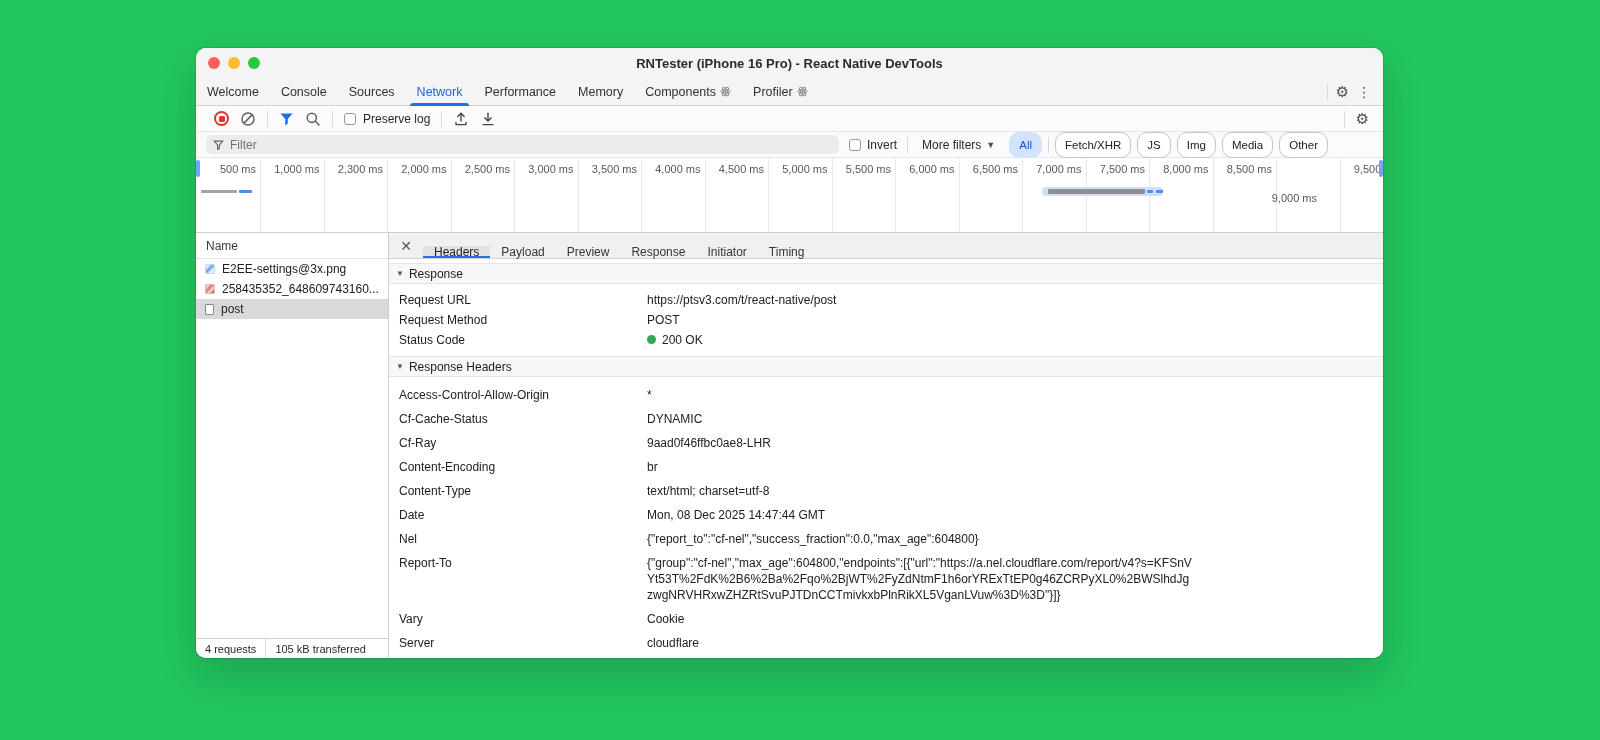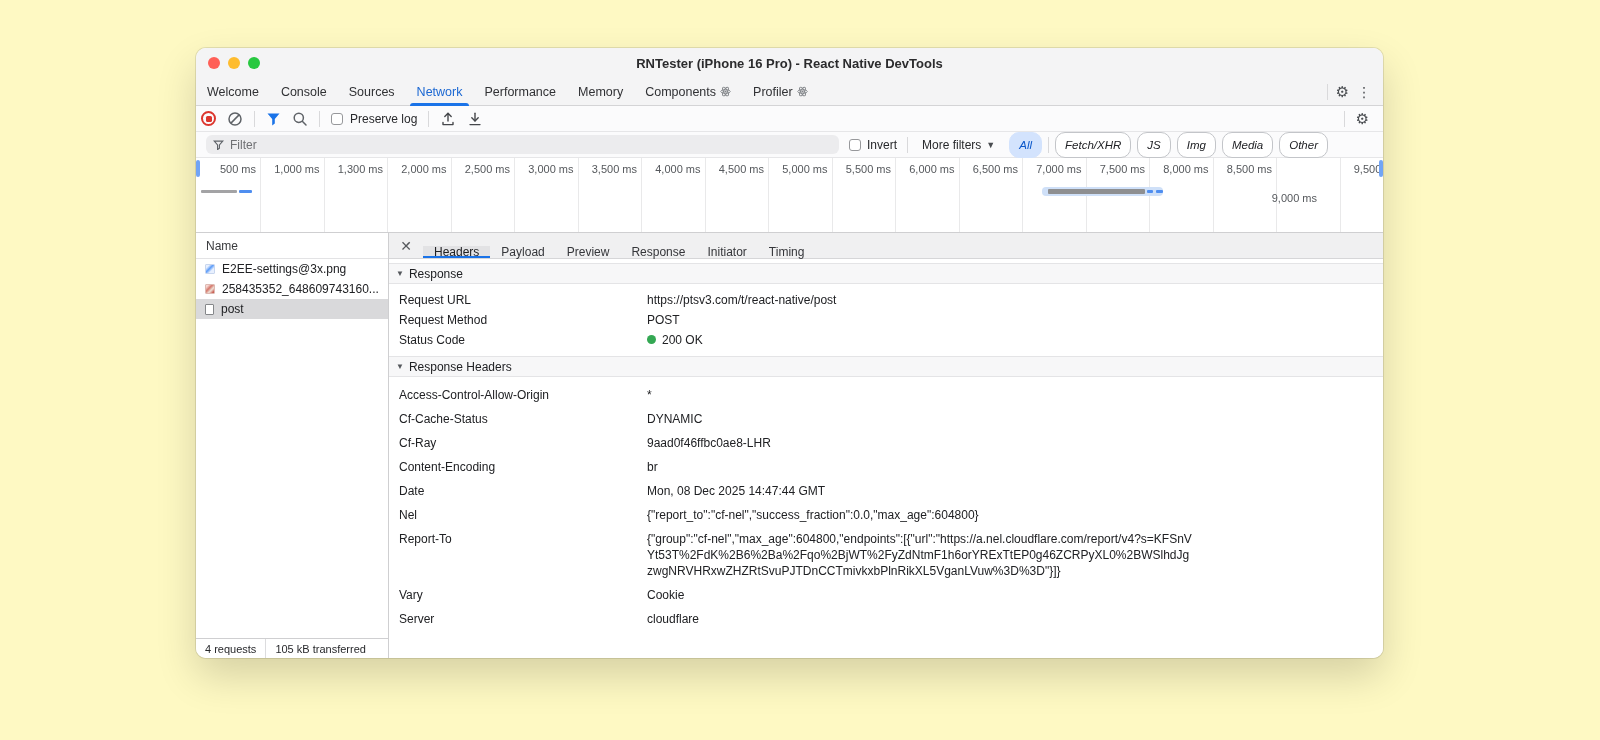--- a/index.html
+++ b/index.html
@@ -1,17 +1,17 @@
 <!DOCTYPE html>
 <html><head>
 <meta charset="utf-8">
 <style>
   * { margin:0; padding:0; box-sizing:border-box; }
   body { font-family:"Liberation Sans", sans-serif; }
-  .stage { position:relative; width:1600px; height:740px; background:#fef9c3; overflow:hidden; }
+  .stage { position:relative; width:1600px; height:740px; background:#22c55e; overflow:hidden; }
   .window {
     position:absolute; left:196px; top:48px; width:1187px; height:610px;
     background:#fff; border-radius:10px; overflow:hidden;
     box-shadow:0 0 0 1px rgba(0,0,0,.10), 0 18px 40px rgba(0,0,0,.16);
     display:flex; flex-direction:column;
   }
   
   .titlebar { height:30px; background:#f4f4f5; position:relative; flex:none; display:flex; align-items:center; }
   .lights { display:flex; gap:8px; padding-left:12px; }
   .light { width:12px; height:12px; border-radius:50%; }
@@ -20,33 +20,33 @@
   
   .tabbar { height:28px; background:#f4f4f5; border-bottom:1px solid #d4d4d6; flex:none; display:flex; align-items:stretch; position:relative; }
   .mtab { position:relative; display:flex; align-items:center; gap:4px; padding:0 11px; font-size:12.5px; color:#303134; cursor:default; }
   .mtab.active { color:#1a67d2; }
   .mtab.active .underline { position:absolute; left:4px; right:4px; bottom:-1px; height:3px; background:#1a73e8; border-radius:3px 3px 0 0; }
   .tabbar-right { margin-left:auto; display:flex; align-items:center; gap:8px; padding-right:12px; }
   .vsep { width:1px; height:16px; background:#d9d9db; }
   .glyph-btn { font-size:15px; color:#4a4d51; line-height:1; cursor:default; }
   .atom { opacity:.75; }
   
-  .ntoolbar { height:26px; background:#fbfbfc; border-bottom:1px solid #e6e6e8; flex:none; display:flex; align-items:center; gap:11px; padding:0 14px 0 5px; }
+  .ntoolbar { height:26px; background:#fbfbfc; border-bottom:1px solid #e6e6e8; flex:none; display:flex; align-items:center; gap:11px; padding:0 14px 0 18px; }
   .rec { width:15px; height:15px; border:2px solid #dc362e; border-radius:50%; position:relative; }
   .rec::after { content:""; position:absolute; left:50%; top:50%; width:6px; height:6px; transform:translate(-50%,-50%); background:#dc362e; border-radius:1.5px; }
   .ck { width:12px; height:12px; border:1px solid #97989b; border-radius:3px; background:#fff; flex:none; }
   .cklabel { font-size:12px; color:#28292c; }
   .push { flex:1; }
   
   .filterbar { height:26px; background:#fbfbfc; border-bottom:1px solid #e6e6e8; flex:none; display:flex; align-items:center; gap:10px; padding:0 12px 0 10px; }
   .finput { width:633px; height:19px; background:#ececee; border-radius:6px; display:flex; align-items:center; gap:6px; padding:0 7px; }
   .finput .ph { font-size:12px; color:#6f7073; }
   .morefilters { font-size:12px; color:#28292c; display:flex; align-items:center; gap:5px; padding:0 4px; }
   .caret { font-size:9px; color:#4a4d51; }
-  .pill { height:26px; border-radius:10px; display:flex; align-items:center; padding:0 9px; font-size:11.5px; color:#212226; background:#fff; border:1px solid #c3c5c9;font-style:italic; }
+  .pill { height:26px; border-radius:10px; display:flex; align-items:center; padding:0 9px; font-size:11.5px; color:#212226; background:#fff; border:1px solid #c3c5c9; }
   .pill.sel { background:#d3e3fd; border-color:#d3e3fd; color:#0a57ca; }
   .pillrow { display:flex; align-items:center; gap:6px; }
   
   .timeline { height:75px; background:#fff; border-bottom:1px solid #cfcfd1; flex:none; position:relative; overflow:hidden; }
   .gridline { position:absolute; top:0; bottom:0; width:1px; background:#e9e9ea; }
   .tick { position:absolute; top:5px; width:70px; text-align:right; font-size:11px; color:#55585c; white-space:nowrap; }
   .handle { position:absolute; top:2px; width:4px; height:17px; background:#71a4f5; border-radius:2px; }
   .bar { position:absolute; border-radius:1px; }
   
   .content { flex:1; display:flex; min-height:0; }
@@ -206,21 +206,21 @@
       </div>
     </div>
 
     <div class="timeline">
       <div id="ticks">
           <div class="gridline" style="left: 64px;"></div>
           <div class="tick" style="left: -10px;">500 ms</div>
           <div class="gridline" style="left: 127.5px;"></div>
           <div class="tick" style="left: 53.5px;">1,000 ms</div>
           <div class="gridline" style="left: 191px;"></div>
-          <div class="tick" style="left: 117px;">1,300 ms</div>
+          <div class="tick" style="left: 117px;">2,300 ms</div>
           <div class="gridline" style="left: 254.5px;"></div>
           <div class="tick" style="left: 180.5px;">2,000 ms</div>
           <div class="gridline" style="left: 318px;"></div>
           <div class="tick" style="left: 244px;">2,500 ms</div>
           <div class="gridline" style="left: 381.5px;"></div>
           <div class="tick" style="left: 307.5px;">3,000 ms</div>
           <div class="gridline" style="left: 445px;"></div>
           <div class="tick" style="left: 371px;">3,500 ms</div>
           <div class="gridline" style="left: 508.5px;"></div>
           <div class="tick" style="left: 434.5px;">4,000 ms</div>
@@ -342,20 +342,26 @@
                   <span class="txt">9aad0f46ffbc0ae8-LHR</span>
                 </div>
             </div>
             <div class="hrow">
               <div class="hname">Content-Encoding</div>
               <div class="hval">
                   <span class="txt">br</span>
                 </div>
             </div>
             <div class="hrow">
+              <div class="hname">Content-Type</div>
+              <div class="hval">
+                  <span class="txt">text/html; charset=utf-8</span>
+                </div>
+            </div>
+            <div class="hrow">
               <div class="hname">Date</div>
               <div class="hval">
                   <span class="txt">Mon, 08 Dec 2025 14:47:44 GMT</span>
                 </div>
             </div>
             <div class="hrow">
               <div class="hname">Nel</div>
               <div class="hval">
                   <span class="txt">{"report_to":"cf-nel","success_fraction":0.0,"max_age":604800}</span>
                 </div>

